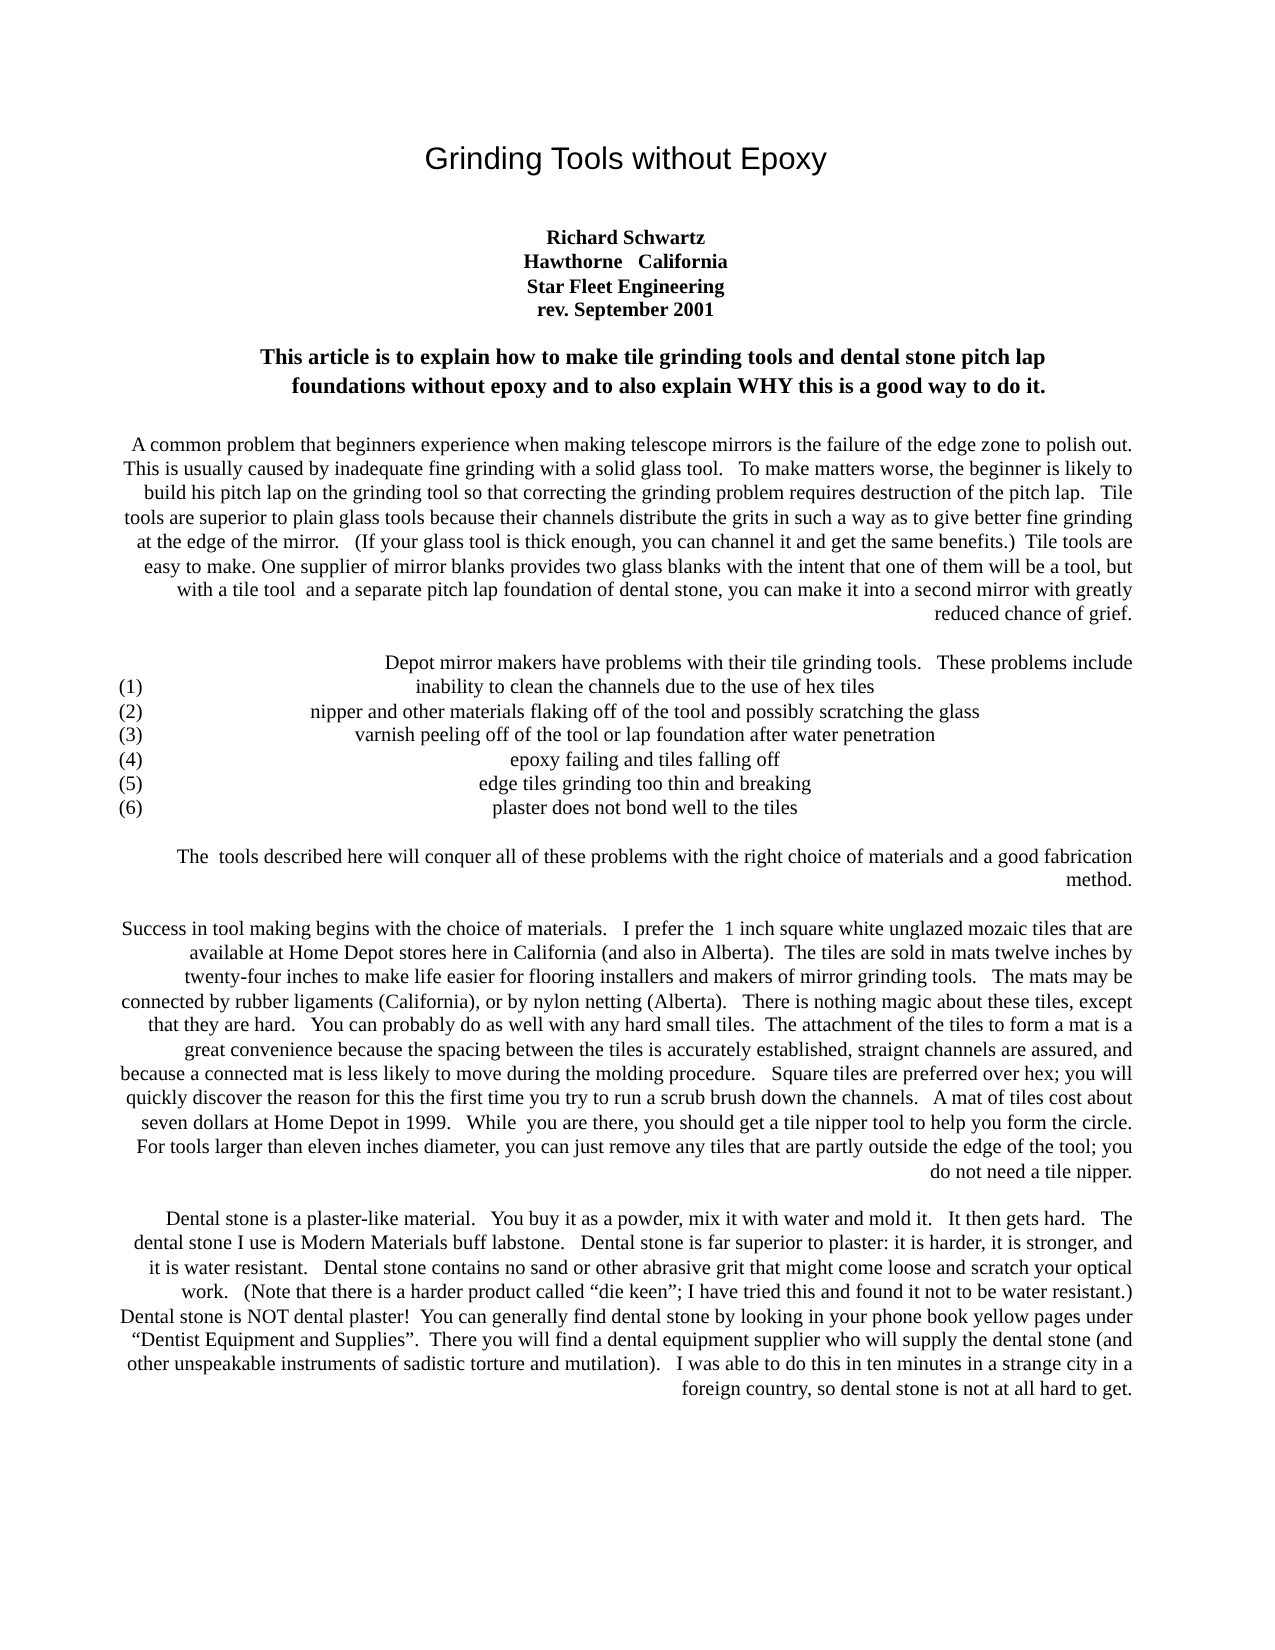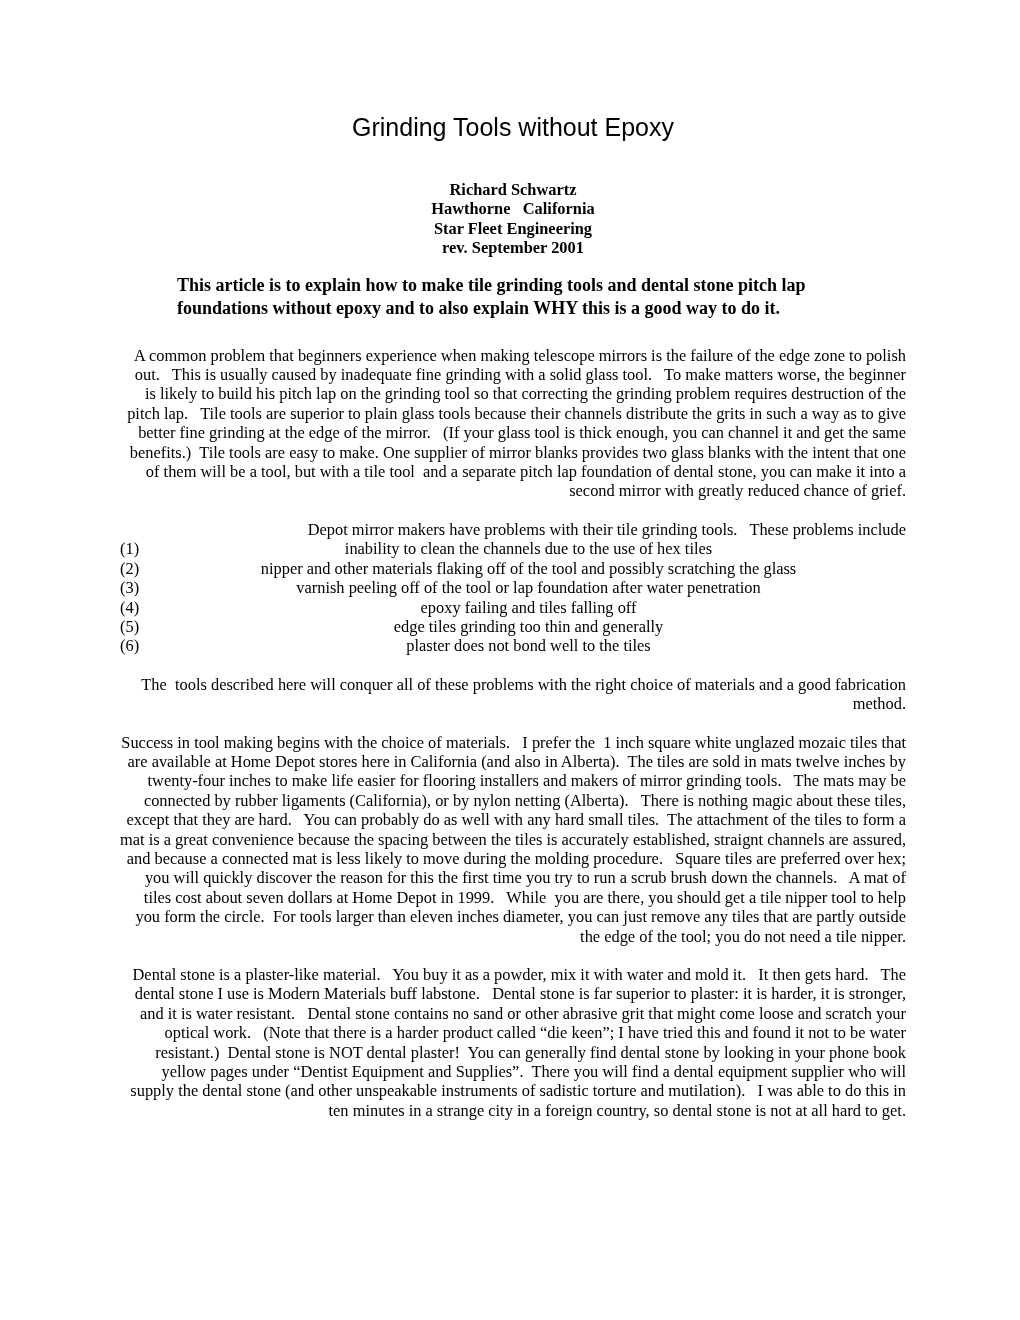--- a/index.html
+++ b/index.html
@@ -8,21 +8,21 @@
     background: #ffffff;
   }
   .page {
     position: relative;
     width: 1020px;
     height: 1320px;
     margin: 0 auto;
     background: #ffffff;
     color: #000000;
     box-sizing: border-box;
-    padding: 112px 114px 40px 120px;
+    padding: 112px 114px 40px 95px;
     font-family: "Liberation Serif", serif;
     font-size: 16.4px;
     line-height: 19.4px;
     overflow: hidden;
   }
   .doc-title {
     font-family: "Liberation Sans", sans-serif;
     font-size: 25px;
     font-weight: 400;
     line-height: 30px;
@@ -35,21 +35,21 @@
     font-weight: bold;
   }
   .author-block div {
     white-space: pre-wrap;
     line-height: 19.4px;
   }
   .abstract {
     font-weight: 700;
     font-size: 18px;
     line-height: 23px;
-    text-align: left;
+    text-align: right;
     max-width: 672px;
     margin: 0 auto 26px auto;
     white-space: pre-wrap;
   }
   p.body-para {
     margin: 0 0 19px 0;
     white-space: pre-wrap;
     text-align: right;
   }
   p.body-para.no-bottom {
@@ -103,21 +103,21 @@
     <div class="list-item">
       <span class="num">(3)</span>
       <span class="txt">varnish peeling off of the tool or lap foundation after water penetration</span>
     </div>
     <div class="list-item">
       <span class="num">(4)</span>
       <span class="txt">epoxy failing and tiles falling off</span>
     </div>
     <div class="list-item">
       <span class="num">(5)</span>
-      <span class="txt">edge tiles grinding too thin and generally</span>
+      <span class="txt">edge tiles grinding too thin and breaking</span>
     </div>
     <div class="list-item">
       <span class="num">(6)</span>
       <span class="txt">plaster does not bond well to the tiles</span>
     </div>
   </div>
 
   <p class="body-para">The  tools described here will conquer all of these problems with the right choice of materials and a good fabrication method.</p>
 
   <p class="body-para">Success in tool making begins with the choice of materials.   I prefer the  1 inch square white unglazed mozaic tiles that are available at Home Depot stores here in California (and also in Alberta).  The tiles are sold in mats twelve inches by  twenty-four inches to make life easier for flooring installers and makers of mirror grinding tools.   The mats may be connected by rubber ligaments (California), or by nylon netting (Alberta).   There is nothing magic about these tiles, except that they are hard.   You can probably do as well with any hard small tiles.  The attachment of the tiles to form a mat is a great convenience because the spacing between the tiles is accurately established, straignt channels are assured, and because a connected mat is less likely to move during the molding procedure.   Square tiles are preferred over hex; you will quickly discover the reason for this the first time you try to run a scrub brush down the channels.   A mat of tiles cost about seven dollars at Home Depot in 1999.   While  you are there, you should get a tile nipper tool to help you form the circle.  For tools larger than eleven inches diameter, you can just remove any tiles that are partly outside the edge of the tool; you do not need a tile nipper.</p>

